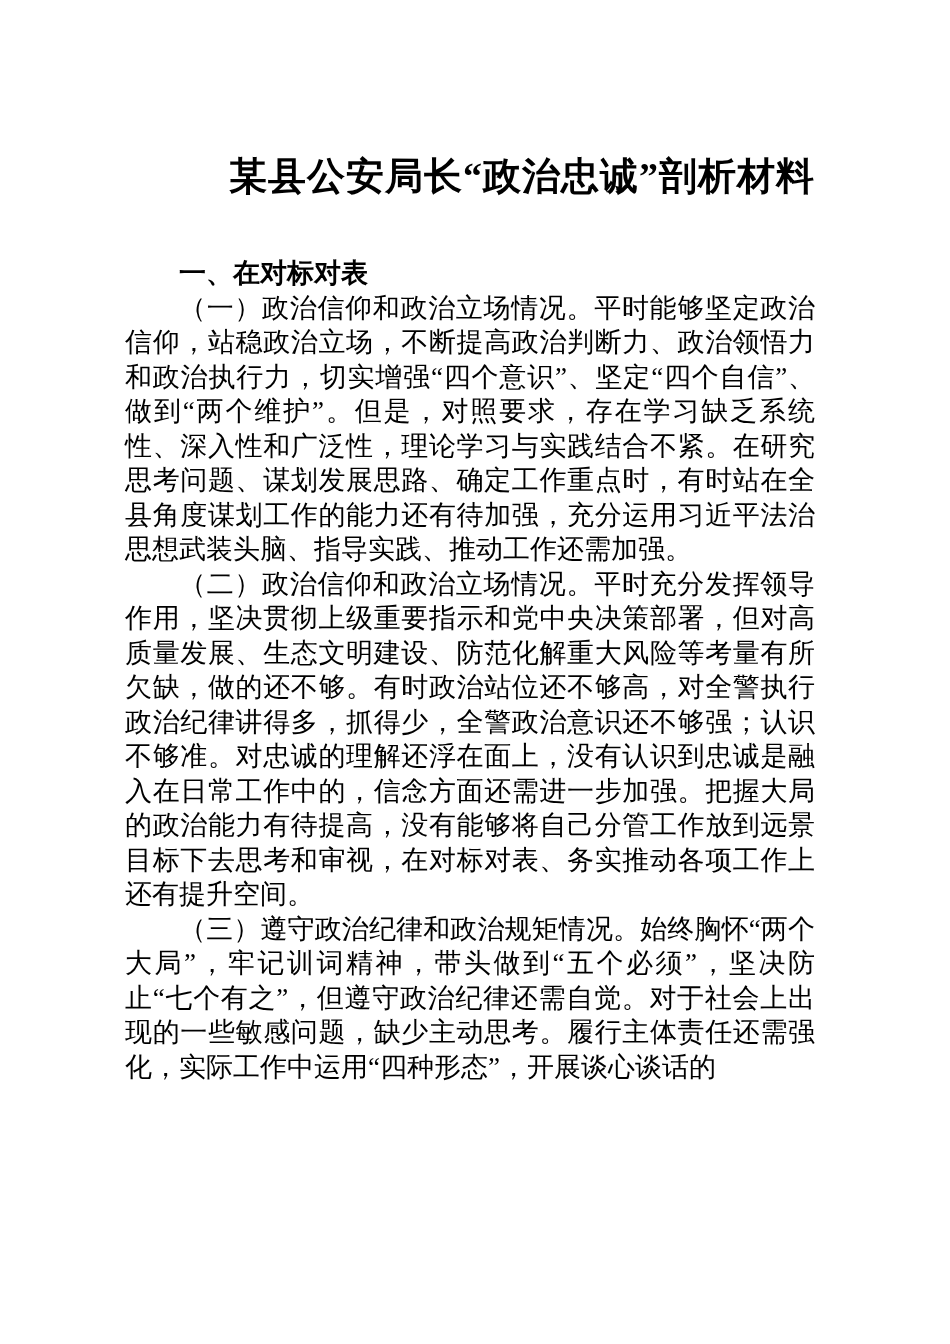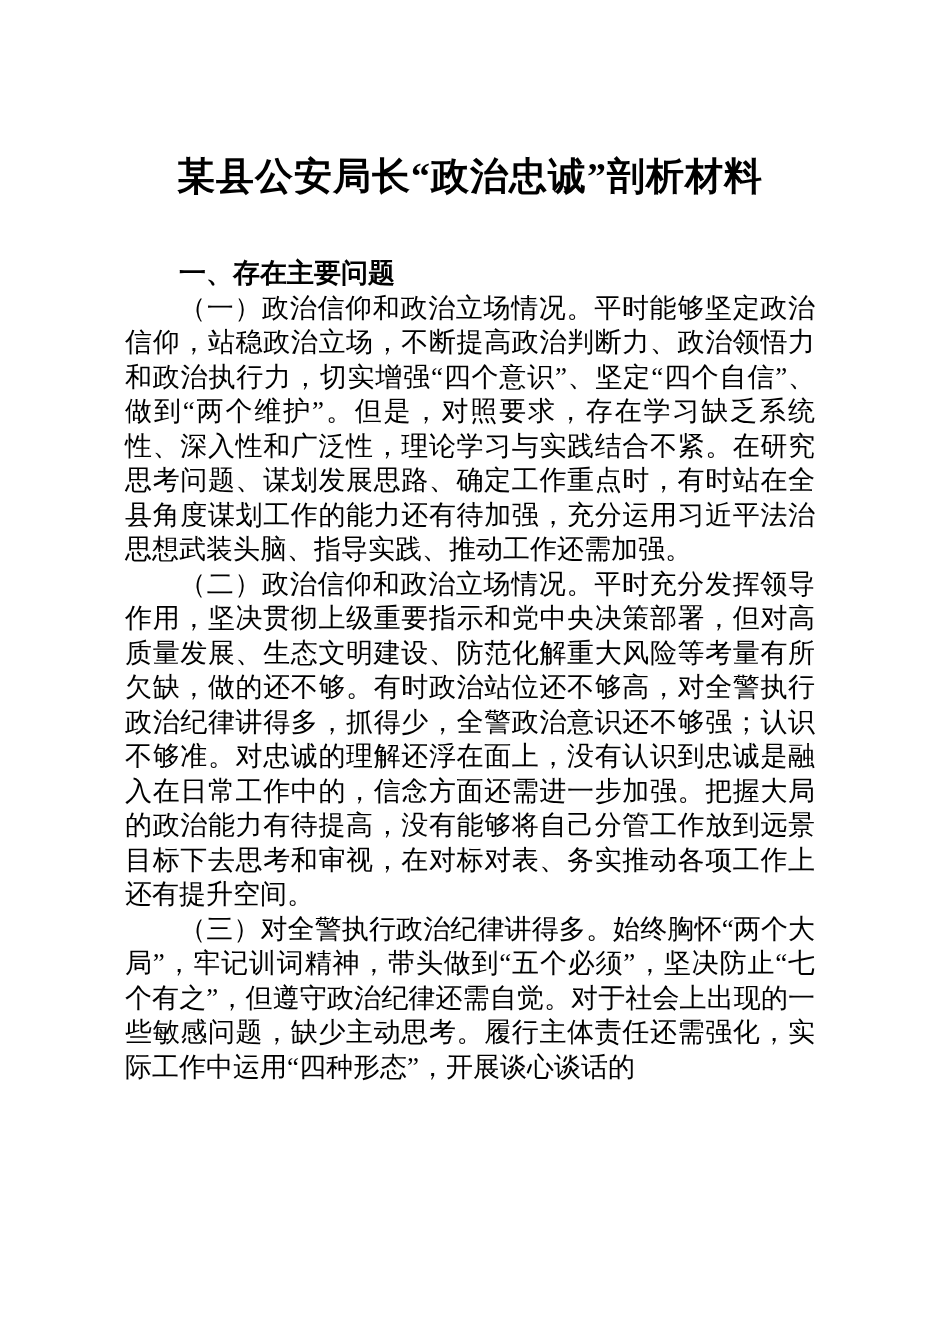--- a/index.html
+++ b/index.html
@@ -15,21 +15,21 @@
     background: #ffffff;
     padding: 148px 135px 0 125px;
     overflow: hidden;
     color: #000000;
   }
   .doc-title {
     font-family: "Liberation Serif", "DejaVu Serif", serif;
     font-size: 38px;
     font-weight: bold;
     line-height: 56px;
-    text-align: center;
+    text-align: right;
     margin: 0 0 52px 0;
     letter-spacing: 1px;
   }
   .para {
     font-family: "Liberation Serif", "DejaVu Serif", serif;
     font-size: 27px;
     font-weight: normal;
     line-height: 34.5px;
     text-align: justify;
     text-justify: inter-ideograph;
@@ -49,27 +49,27 @@
   }
 </style>
 </head>
 <body>
 
 <div class="page">
 
   <h1 class="doc-title">某县公安局长“政治忠诚”剖析材料</h1>
 
 
-  <h2 class="section-heading">一、存在主要问题</h2>
+  <h2 class="section-heading">一、在对标对表</h2>
 
   <p class="para">
     <span class="lead">（一）政治信仰和政治立场情况。</span><span>平时能够坚定政治信仰，站稳政治立场，不断提高政治判断力、政治领悟力和政治执行力，切实增强“四个意识”、坚定“四个自信”、做到“两个维护”。但是，对照要求，存在学习缺乏系统性、深入性和广泛性，理论学习与实践结合不紧。在研究思考问题、谋划发展思路、确定工作重点时，有时站在全县角度谋划工作的能力还有待加强，充分运用习近平法治思想武装头脑、指导实践、推动工作还需加强。</span>
   </p>
 
   <p class="para">
     <span class="lead">（二）政治信仰和政治立场情况。</span><span>平时充分发挥领导作用，坚决贯彻上级重要指示和党中央决策部署，但对高质量发展、生态文明建设、防范化解重大风险等考量有所欠缺，做的还不够。有时政治站位还不够高，对全警执行政治纪律讲得多，抓得少，全警政治意识还不够强；认识不够准。对忠诚的理解还浮在面上，没有认识到忠诚是融入在日常工作中的，信念方面还需进一步加强。把握大局的政治能力有待提高，没有能够将自己分管工作放到远景目标下去思考和审视，在对标对表、务实推动各项工作上还有提升空间。</span>
   </p>
 
   <p class="para">
-    <span class="lead">（三）对全警执行政治纪律讲得多。</span><span>始终胸怀“两个大局”，牢记训词精神，带头做到“五个必须”，坚决防止“七个有之”，但遵守政治纪律还需自觉。对于社会上出现的一些敏感问题，缺少主动思考。履行主体责任还需强化，实际工作中运用“四种形态”，开展谈心谈话的</span>
+    <span class="lead">（三）遵守政治纪律和政治规矩情况。</span><span>始终胸怀“两个大局”，牢记训词精神，带头做到“五个必须”，坚决防止“七个有之”，但遵守政治纪律还需自觉。对于社会上出现的一些敏感问题，缺少主动思考。履行主体责任还需强化，实际工作中运用“四种形态”，开展谈心谈话的</span>
   </p>
 
 </div>
 
 </body></html>

